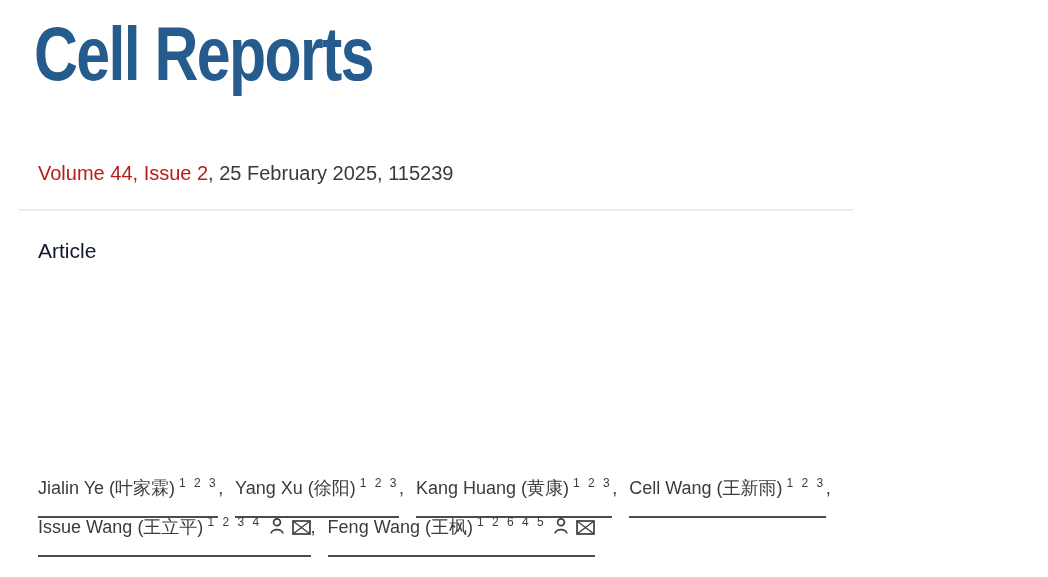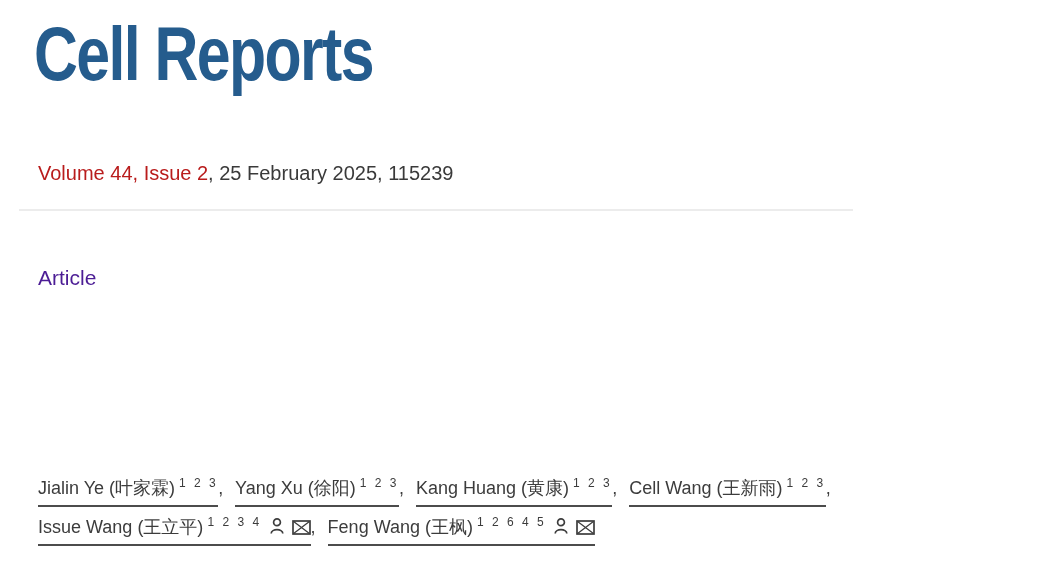--- a/index.html
+++ b/index.html
@@ -82,22 +82,21 @@
     height: 2px;
     background: #ececec;
   }
 
   
   .article-label {
     position: absolute;
     left: 38px;
     top: 239px;
     font-size: 21px;
-    color: #4c1d95;
-    margin-top: 27px;
+    color: #0f172a;
   }
   .article-title {
     position: absolute;
     left: 36px;
     top: 264px;
     width: 985px;
     font-family: "Liberation Serif", serif;
     font-size: 45px;
     line-height: 55px;
     font-weight: 400;
@@ -115,21 +114,21 @@
     color: #3c3c3c;
   }
   .author-line {
     white-space: nowrap;
     height: 39px;
     line-height: 30px;
   }
   .author { cursor: pointer; }
   .a-underline {
     border-bottom: 2px solid #4c4c4c;
-    padding-bottom: 7px;
+    padding-bottom: 18px;
   }
   .a-sups {
     font-size: 12px;
     letter-spacing: 2.5px;
     margin-left: 4px;
     vertical-align: 7px;
     line-height: 0;
   }
   .a-sep { margin-right: 7px; }
   .icon-btn {

